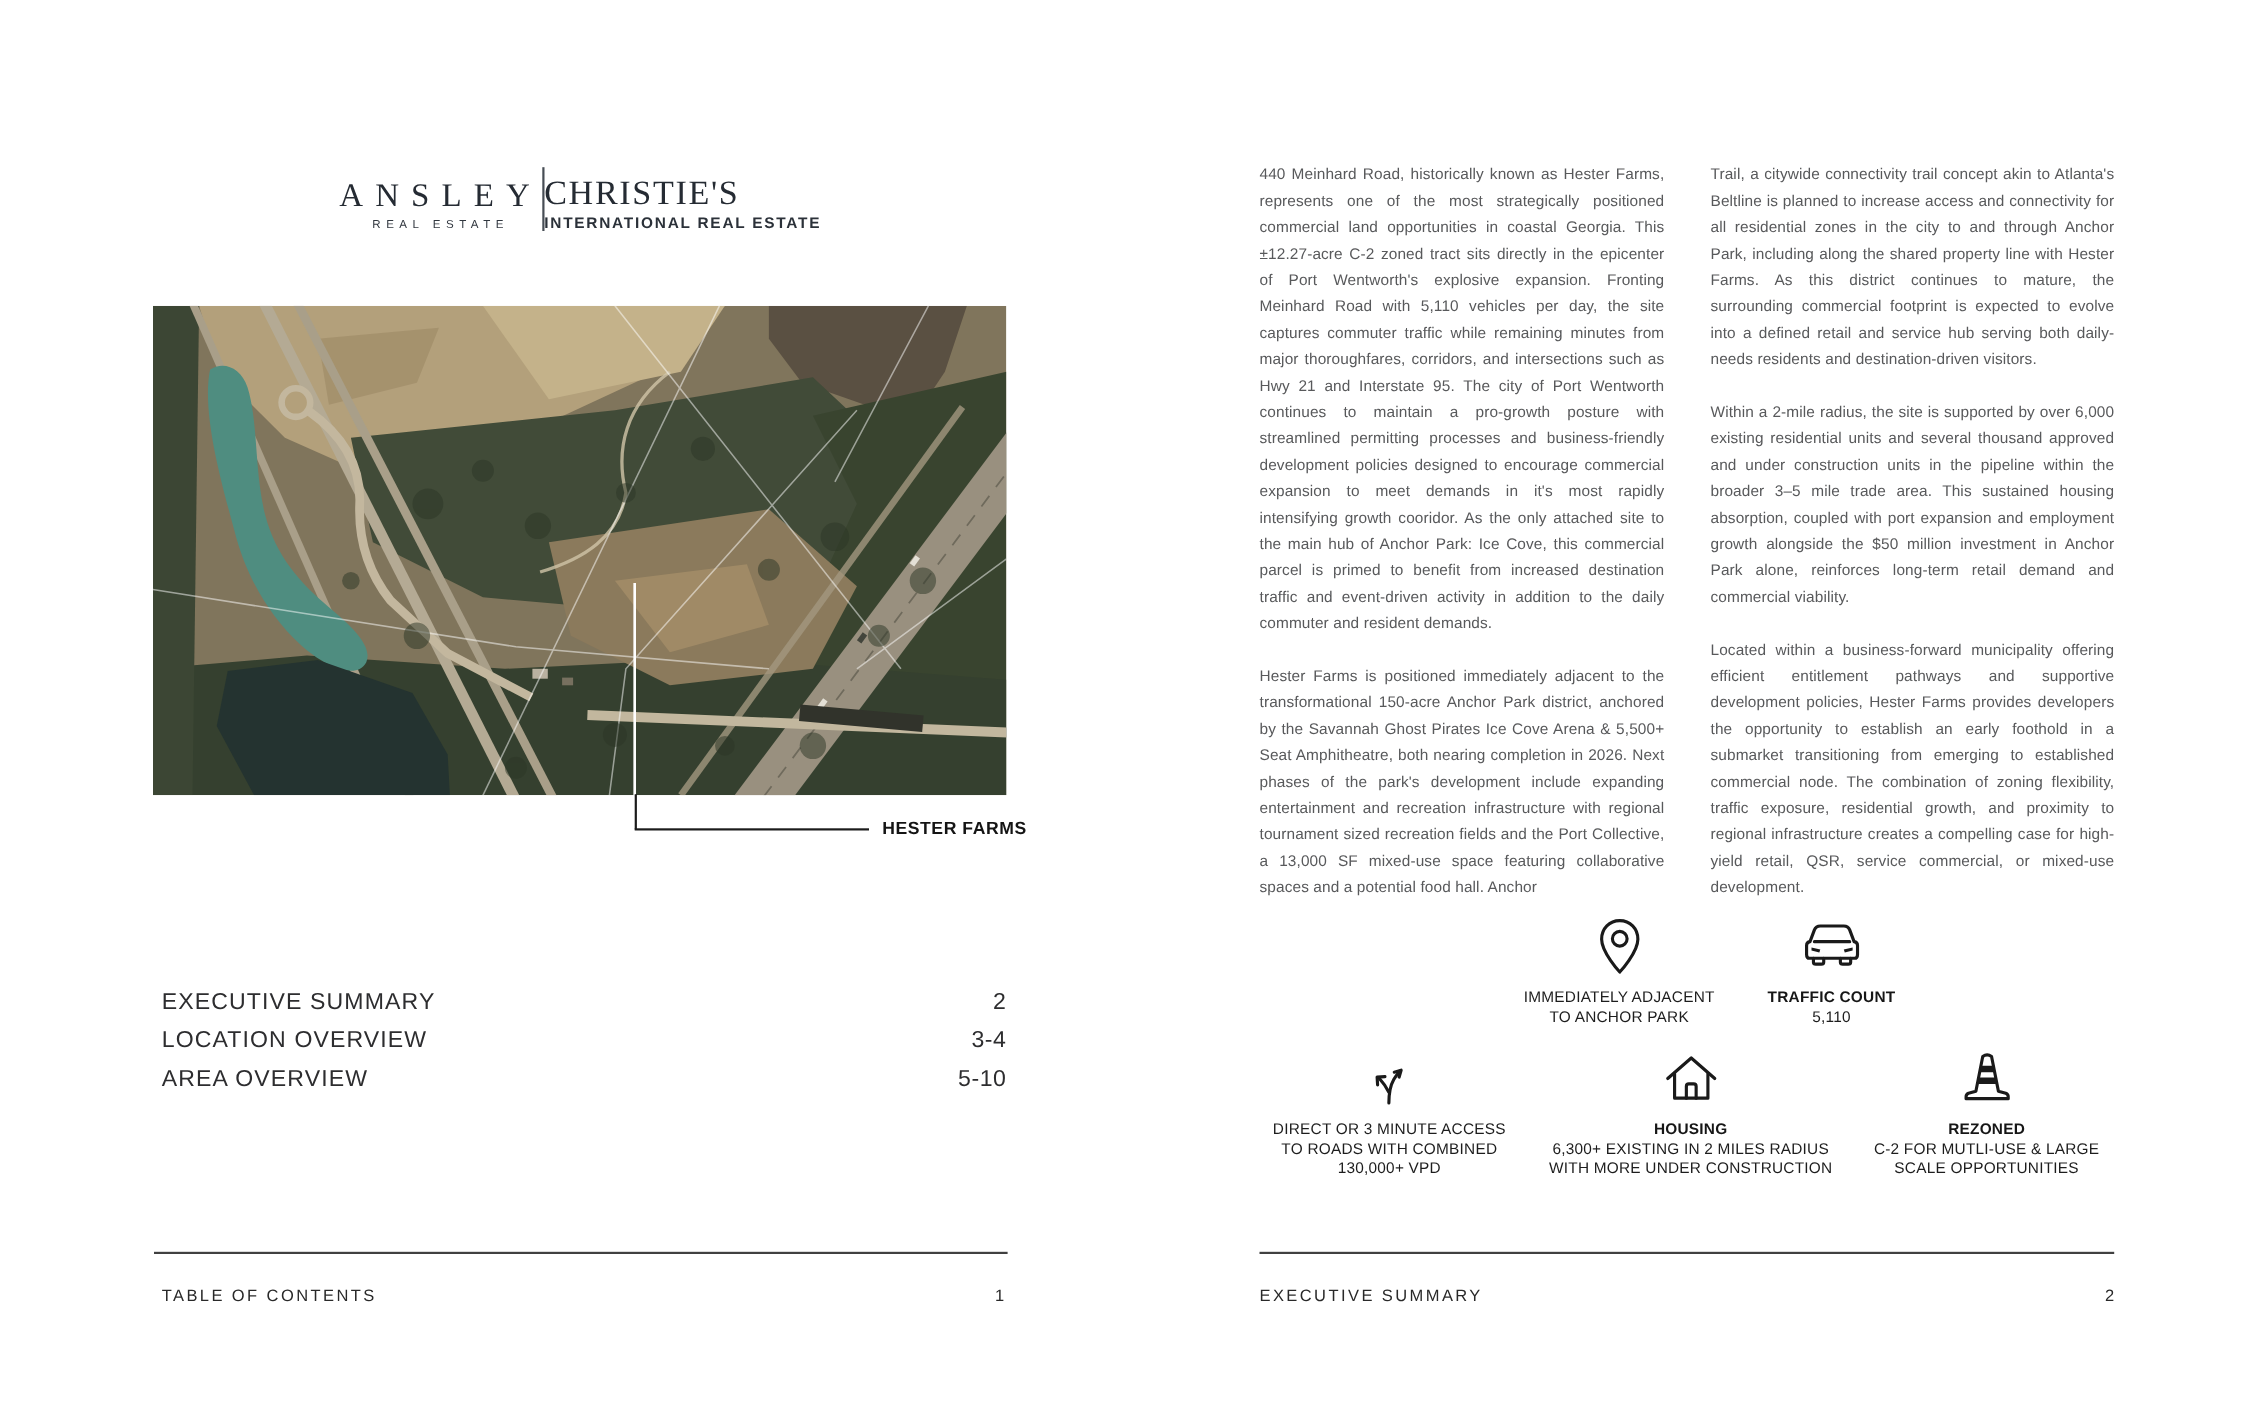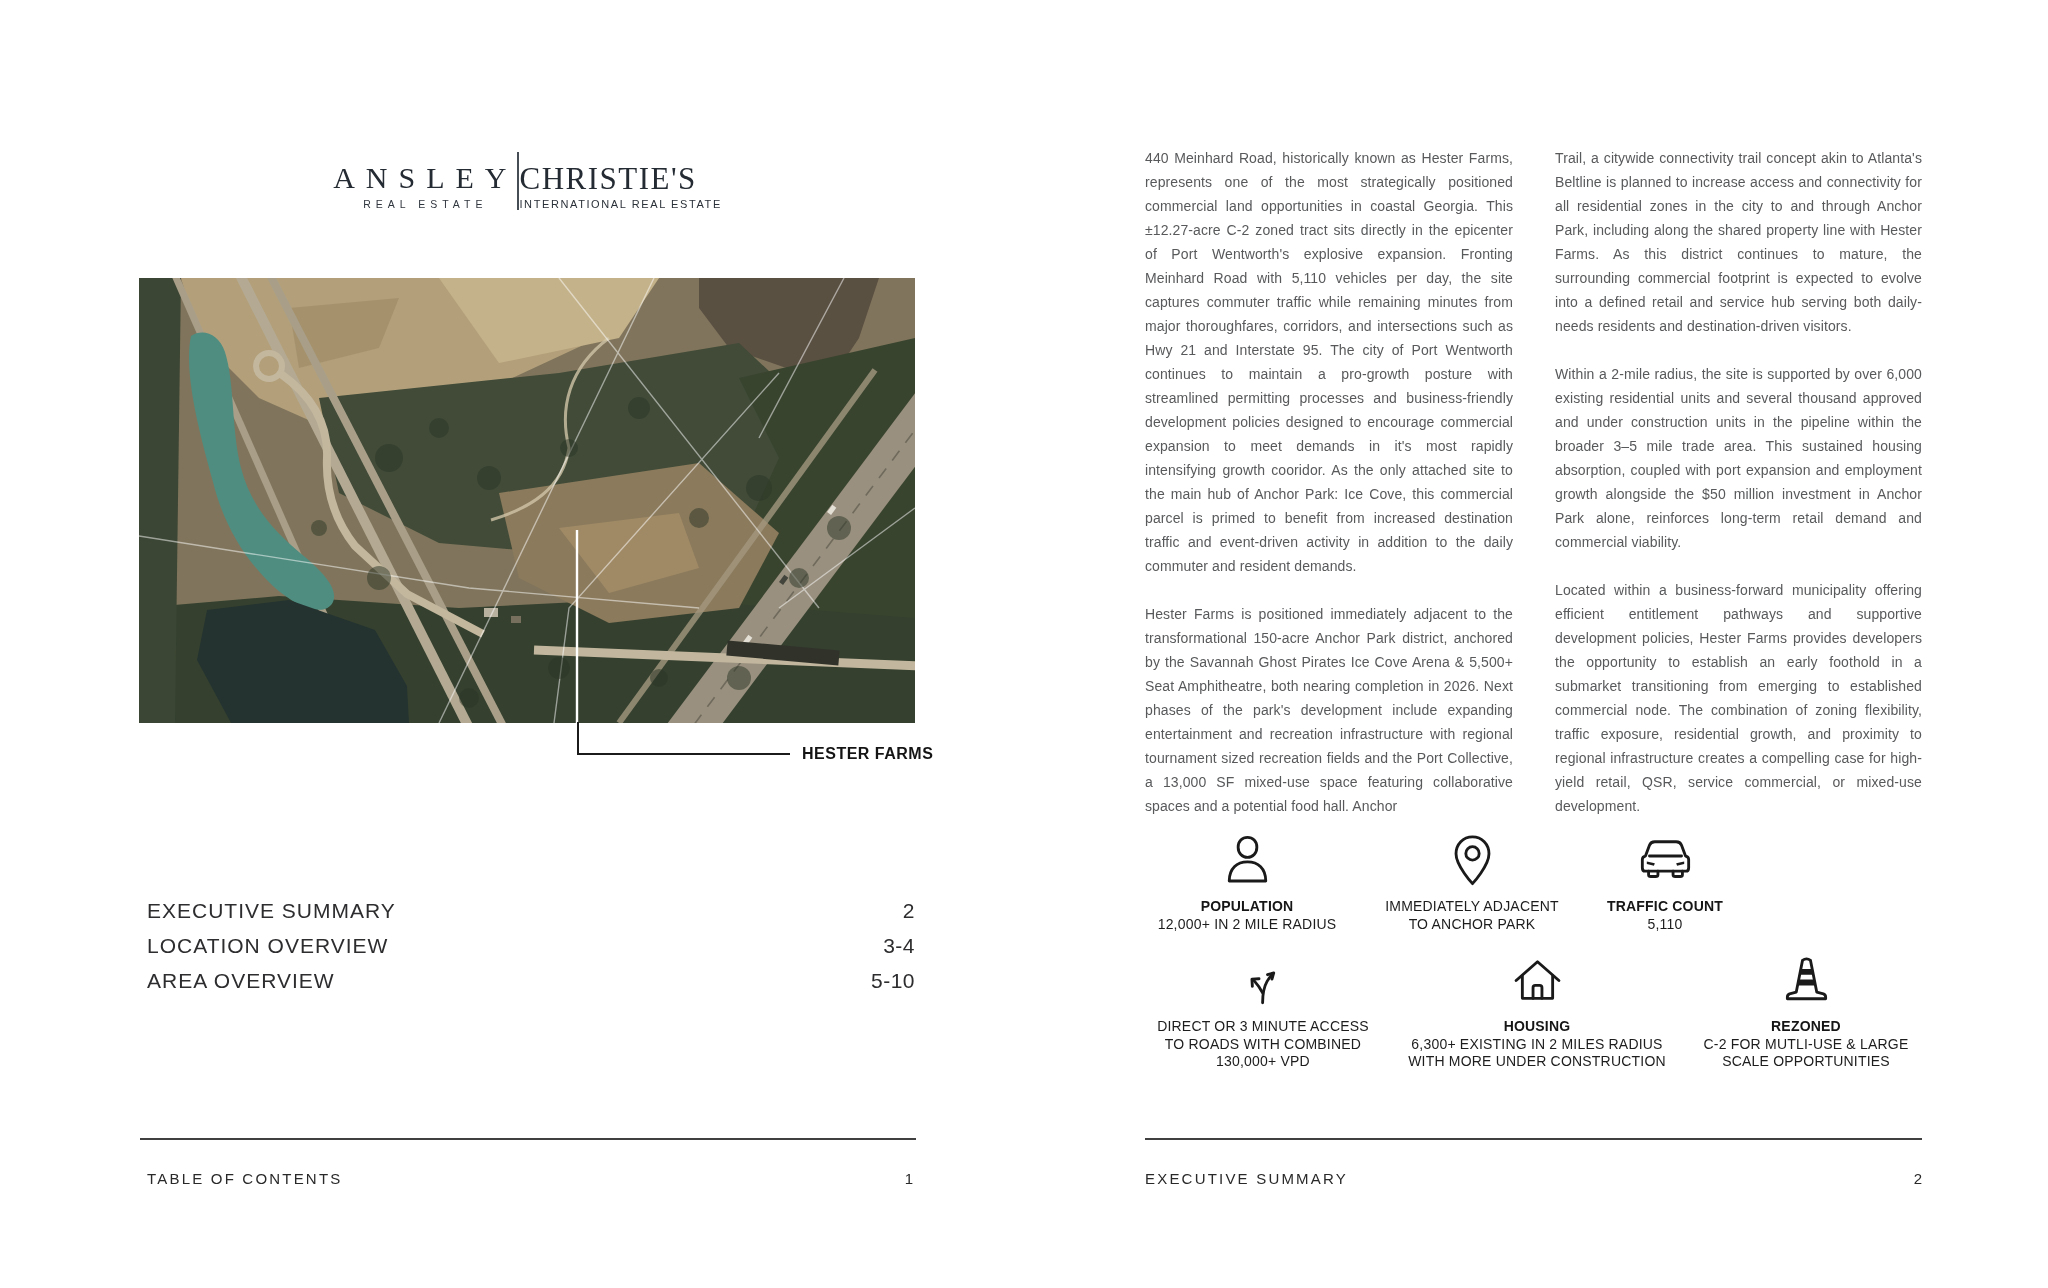--- a/index.html
+++ b/index.html
@@ -9,21 +9,21 @@
   .page{position:absolute;top:0;width:1024px;height:1288px;background:#fff;}
   .page-left{left:0;}
   .page-right{left:1024px;}
 
   
   .logo{position:absolute;left:140px;top:152px;width:775px;display:flex;justify-content:center;align-items:flex-end;color:#252b33;}
   .brand-primary{font-family:"Liberation Serif","DejaVu Serif",serif;font-size:30px;letter-spacing:11px;line-height:30px;}
   .brand-primary-sub{font-size:10.5px;letter-spacing:5px;text-align:center;margin-top:5px;color:#30363e;}
   .logo-divider{width:2px;height:58px;background:#474d55;align-self:center;}
   .brand-secondary{font-family:"Liberation Serif","DejaVu Serif",serif;font-size:31px;letter-spacing:1.5px;line-height:30px;}
-  .brand-secondary-sub{font-size:11px;font-weight:400;letter-spacing:1.6px;text-align:left;margin-top:4px;color:#2b3139;}
+  .brand-secondary-sub{font-size:14px;font-weight:700;letter-spacing:1.6px;text-align:left;margin-top:4px;color:#2b3139;}
 
   
   .aerial{position:absolute;left:139px;top:278px;width:776px;height:445px;margin:0;overflow:hidden;}
   .aerial svg{display:block;width:100%;height:100%;}
   .callout-v{position:absolute;left:577px;top:722px;width:2px;height:32px;background:#1b1b1b;}
   .callout-h{position:absolute;left:577px;top:753px;width:213px;height:2px;background:#1b1b1b;}
   .callout-label{position:absolute;left:802px;top:754px;transform:translateY(-50%);
     font-size:16px;font-weight:700;letter-spacing:.5px;color:#141414;white-space:nowrap;}
 
   
@@ -182,30 +182,20 @@
     <div class="copy-col col-1">
       <p>440 Meinhard Road, historically known as Hester Farms, represents one of the most strategically positioned commercial land opportunities in coastal Georgia. This ±12.27-acre C-2 zoned tract sits directly in the epicenter of Port Wentworth's explosive expansion. Fronting Meinhard Road with 5,110 vehicles per day, the site captures commuter traffic while remaining minutes from major thoroughfares, corridors, and intersections such as Hwy 21 and Interstate 95. The city of Port Wentworth continues to maintain a pro-growth posture with streamlined permitting processes and business-friendly development policies designed to encourage commercial expansion to meet demands in it's most rapidly intensifying growth cooridor. As the only attached site to the main hub of Anchor Park: Ice Cove, this commercial parcel is primed to benefit from increased destination traffic and event-driven activity in addition to the daily commuter and resident demands.</p>
       <p>Hester Farms is positioned immediately adjacent to the transformational 150-acre Anchor Park district, anchored by the Savannah Ghost Pirates Ice Cove Arena &amp; 5,500+ Seat Amphitheatre, both nearing completion in 2026. Next phases of the park's development include expanding entertainment and recreation infrastructure with regional tournament sized recreation fields and the Port Collective, a 13,000 SF mixed-use space featuring collaborative spaces and a potential food hall. Anchor</p>
     </div>
     <div class="copy-col col-2">
       <p>Trail, a citywide connectivity trail concept akin to Atlanta's Beltline is planned to increase access and connectivity for all residential zones in the city to and through Anchor Park, including along the shared property line with Hester Farms. As this district continues to mature, the surrounding commercial footprint is expected to evolve into a defined retail and service hub serving both daily-needs residents and destination-driven visitors.</p>
       <p>Within a 2-mile radius, the site is supported by over 6,000 existing residential units and several thousand approved and under construction units in the pipeline within the broader 3–5 mile trade area. This sustained housing absorption, coupled with port expansion and employment growth alongside the $50 million investment in Anchor Park alone, reinforces long-term retail demand and commercial viability.</p>
       <p>Located within a business-forward municipality offering efficient entitlement pathways and supportive development policies, Hester Farms provides developers the opportunity to establish an early foothold in a submarket transitioning from emerging to established commercial node. The combination of zoning flexibility, traffic exposure, residential growth, and proximity to regional infrastructure creates a compelling case for high-yield retail, QSR, service commercial, or mixed-use development.</p>
     </div>
 
-    <div class="stat r1" style="left:223px">
-      <div class="stat-icon">
-        <svg viewBox="0 0 64 64">
-          <path d="M32,6 C38,6 42.5,10.5 42.5,17 C42.5,23.5 38,28.5 32,28.5 C26,28.5 21.5,23.5 21.5,17 C21.5,10.5 26,6 32,6 Z"></path>
-          <path d="M11.5,55 C11.5,41 20,33.5 32,33.5 C44,33.5 52.5,41 52.5,55 Z"></path>
-        </svg>
-      </div>
-      <div class="stat-title">POPULATION</div>
-      <div class="stat-line">12,000+ IN 2 MILE RADIUS</div>
-    </div>
 
     <div class="stat r1" style="left:448px">
       <div class="stat-icon">
         <svg viewBox="0 0 64 64">
           <path d="M32,5.5 C21.5,5.5 13.5,13.8 13.5,24.5 C13.5,38 32,58 32,58 C32,58 50.5,38 50.5,24.5 C50.5,13.8 42.5,5.5 32,5.5 Z"></path>
           <circle cx="32" cy="24" r="7.5"></circle>
         </svg>
       </div>
       <div class="stat-line">IMMEDIATELY ADJACENT</div>
       <div class="stat-line">TO ANCHOR PARK</div>

